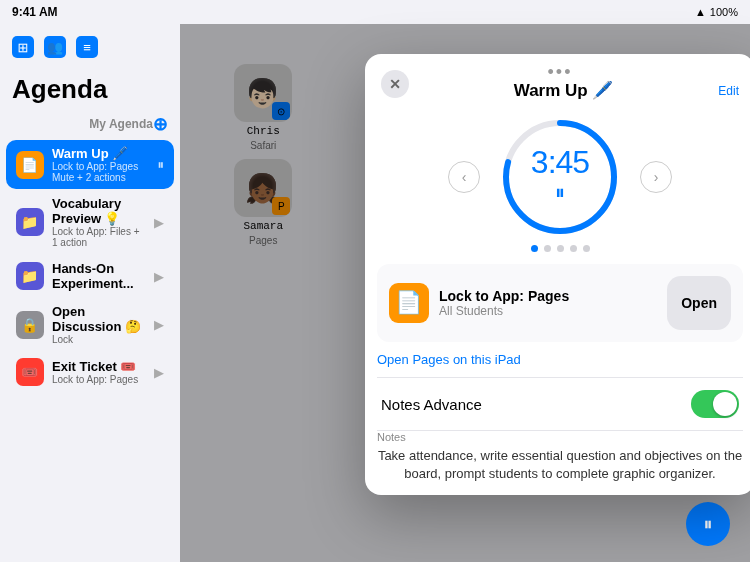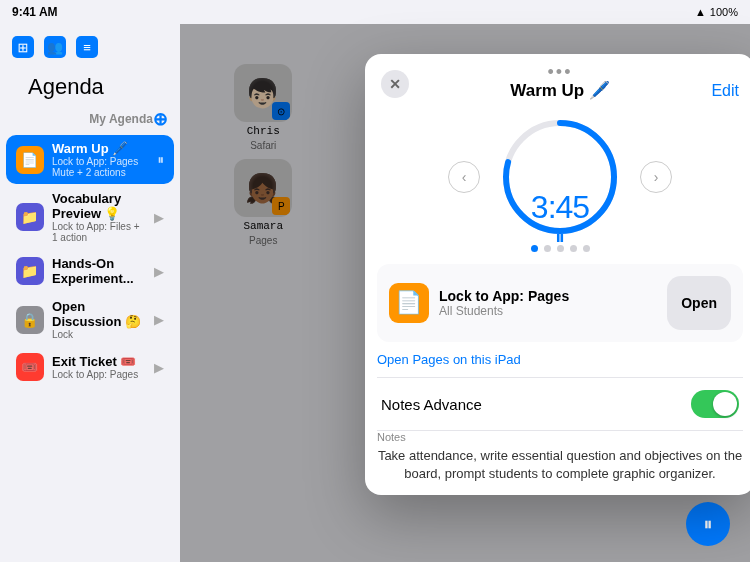--- a/index.html
+++ b/index.html
@@ -36,24 +36,23 @@
       background: #f2f2f7;
       padding: 8px 0;
     }
     .sidebar-header {
       padding: 8px 12px 4px;
       display: flex;
       align-items: center;
       justify-content: space-between;
     }
     .sidebar-title {
-      font-size: 22px;
-      font-weight: 400;
+      font-size: 26px;
+      font-weight: 700;
       color: #000;
-      margin-left: 16px;
     }
     .sidebar-toolbar {
       display: flex;
       align-items: center;
       gap: 10px;
       padding: 4px 12px 8px;
     }
     .sidebar-toolbar-icon {
       width: 22px; height: 22px;
       background: #007aff;
@@ -196,21 +195,21 @@
       flex: 1;
       text-align: center;
       padding-top: 14px;
     }
     .modal-title {
       font-size: 17px;
       font-weight: 600;
       color: #000;
     }
     .modal-edit-btn {
-      font-size: 16px;
+      font-size: 12px;
       color: #007aff;
       cursor: pointer;
       font-weight: 400;
       padding-top: 14px;
     }
 
     
     .timer-container {
       display: flex;
       align-items: center;
@@ -245,21 +244,20 @@
       stroke-width: 6;
       stroke-linecap: round;
       stroke-dasharray: 339.292;
       stroke-dashoffset: 70;
     }
     .timer-display {
       position: absolute;
       top: 50%; left: 50%;
       transform: translate(-50%, -55%);
       text-align: center;
-      margin-top: 45px;
     }
     .timer-time {
       font-size: 32px;
       font-weight: 300;
       color: #007aff;
       letter-spacing: -1px;
     }
     .timer-pause {
       font-size: 20px;
       color: #007aff;

